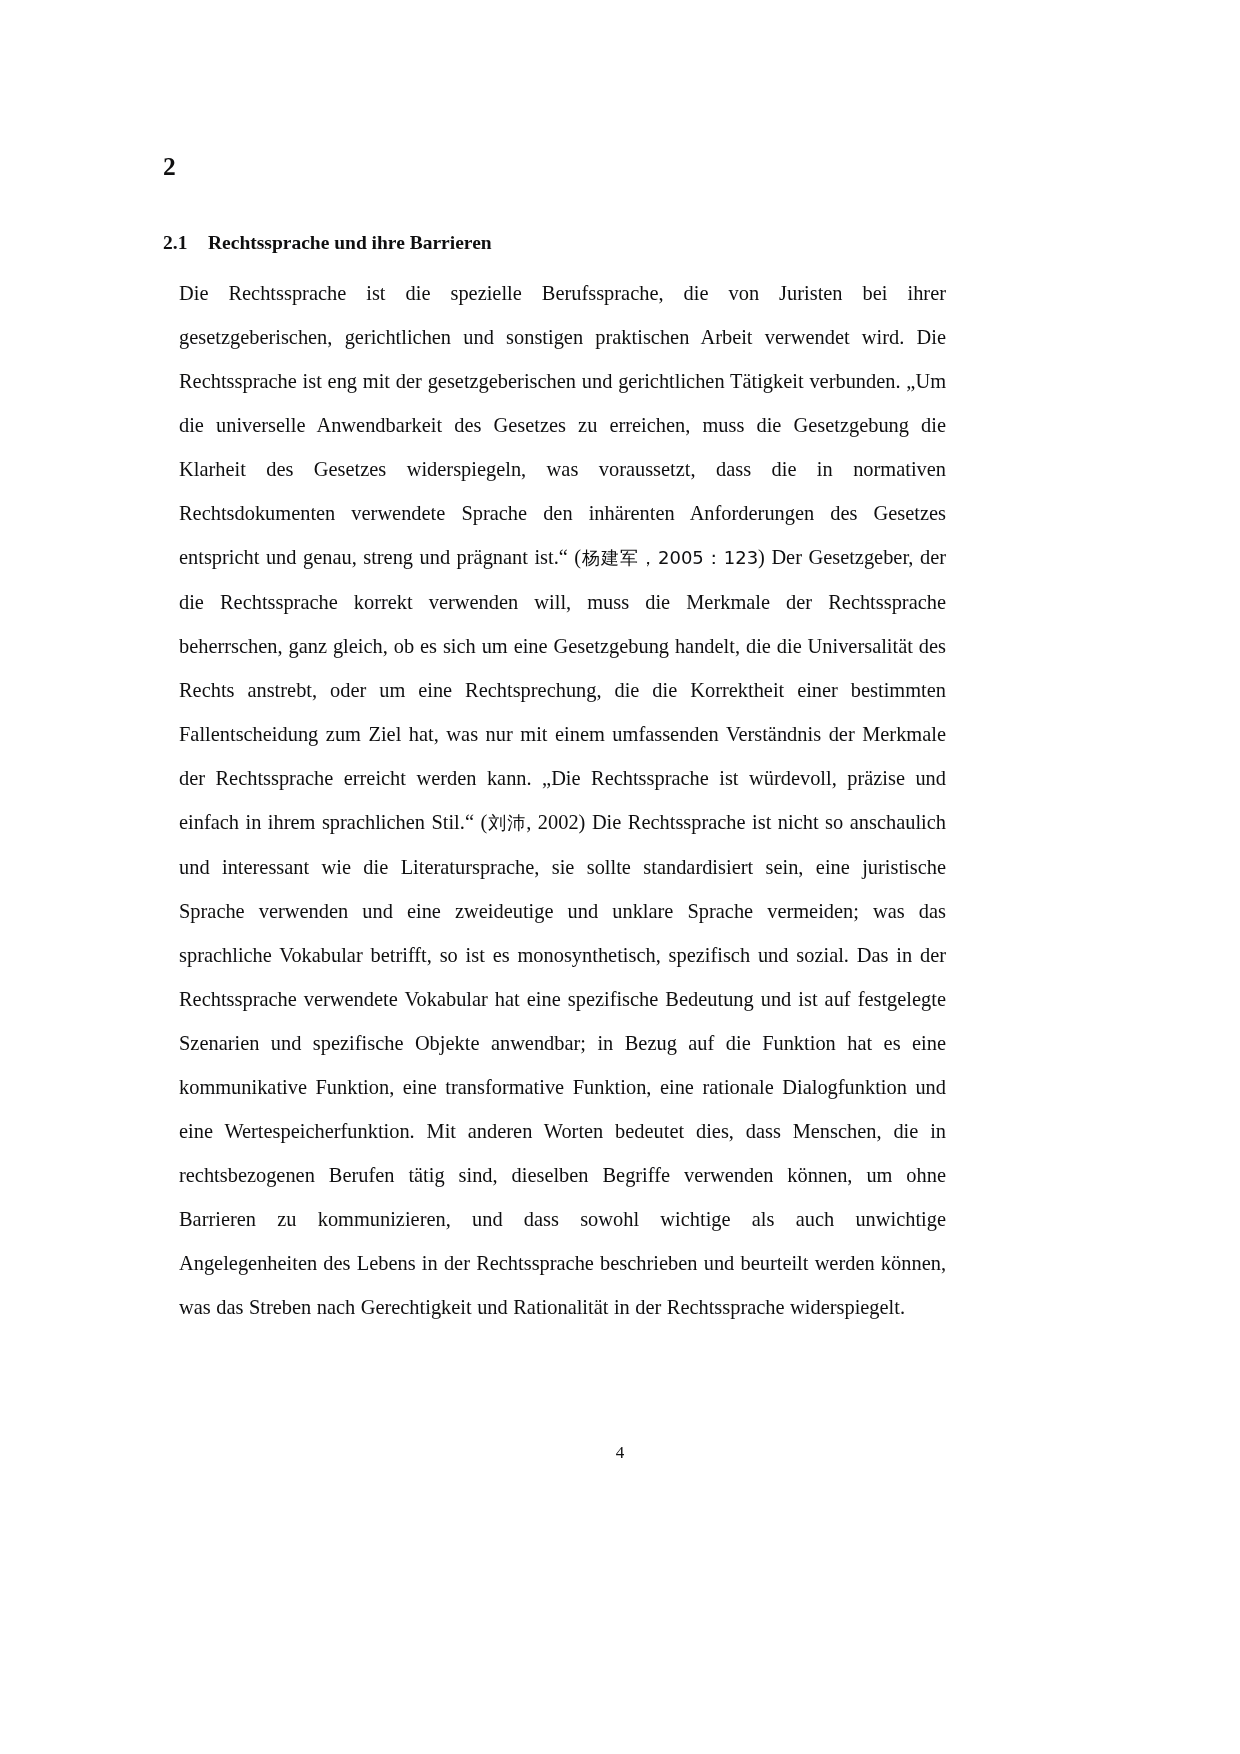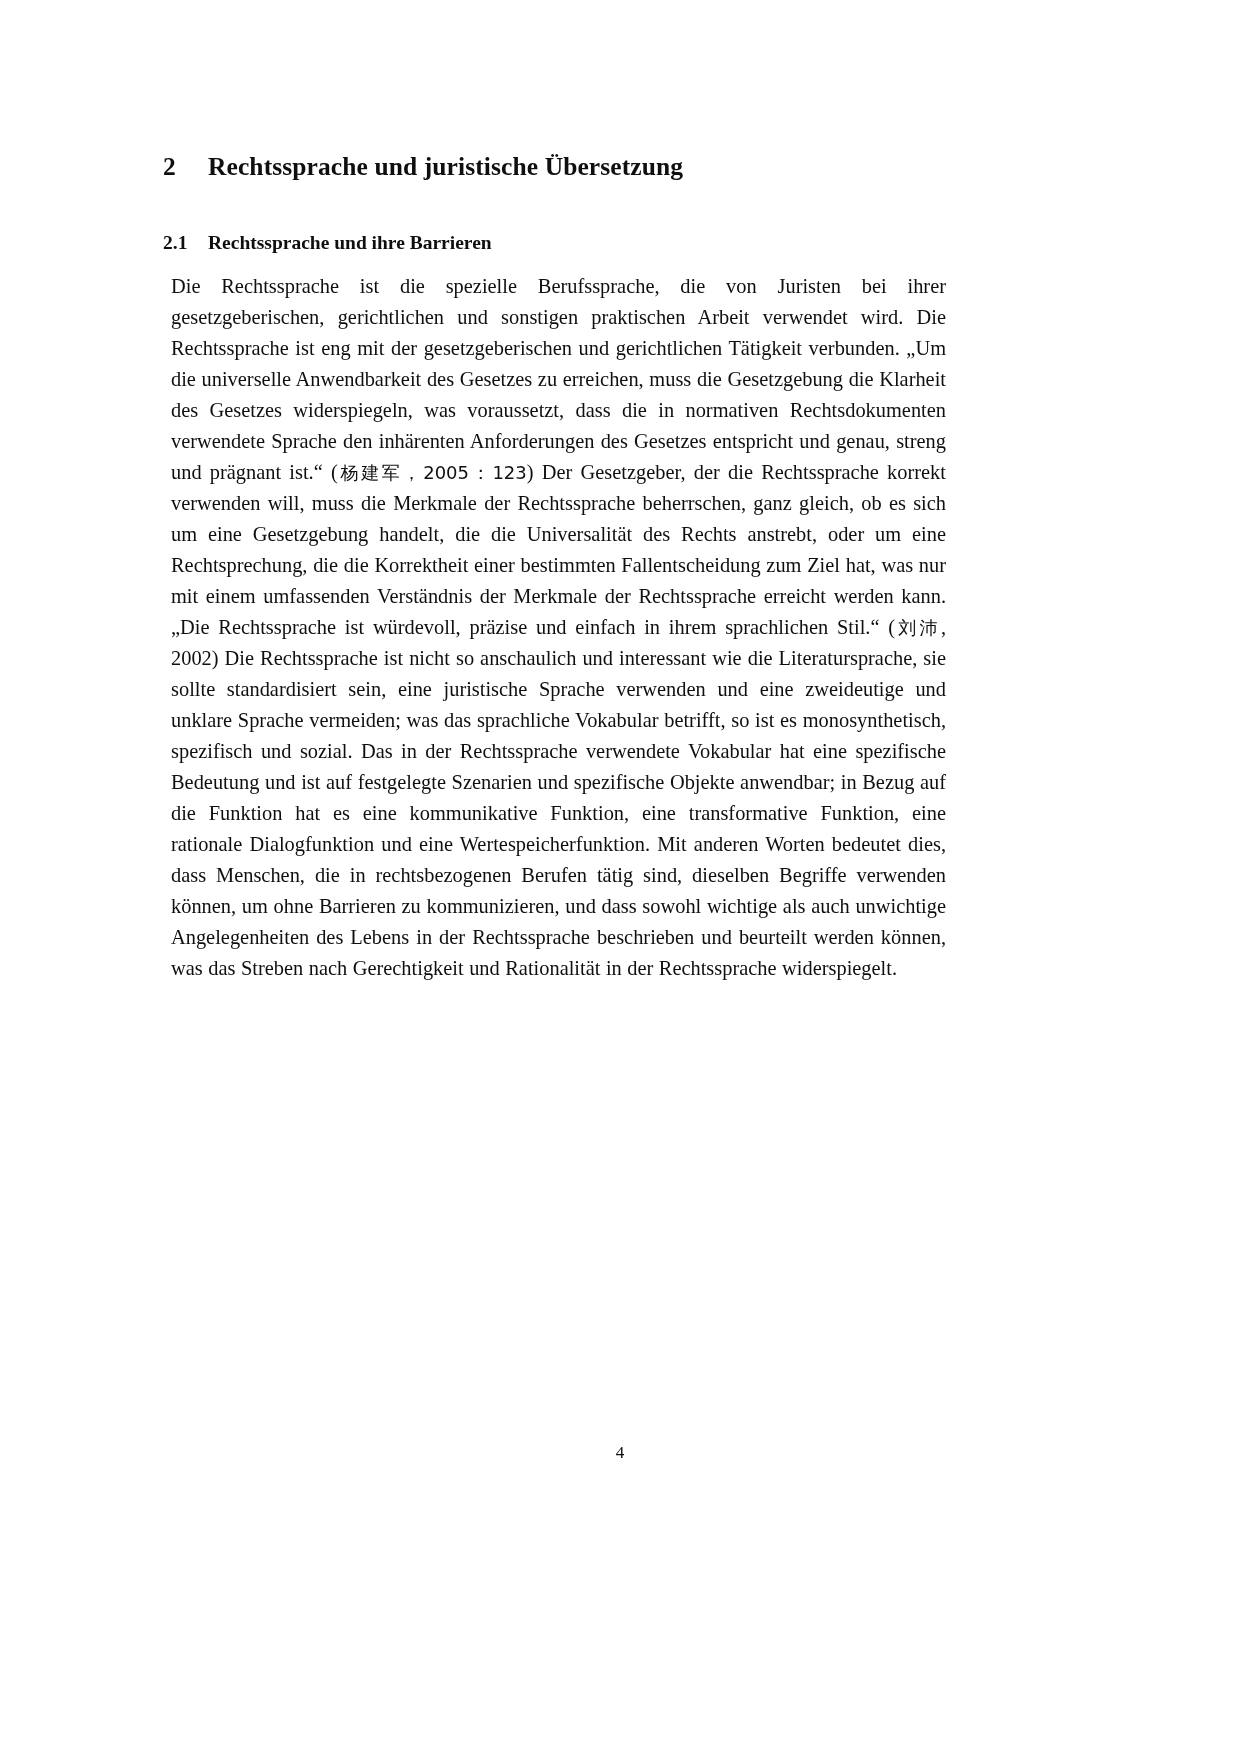--- a/index.html
+++ b/index.html
@@ -52,24 +52,24 @@
     line-height: 1.3;
     display: flex;
   }
   .section-heading .num {
     display: inline-block;
     width: 45px;
     flex: 0 0 45px;
   }
   .body-text {
     font-size: 20.4px;
-    line-height: 31px;
+    line-height: 44px;
     text-align: justify;
     text-justify: inter-word;
-    margin: 16px 0 0 8px;
+    margin: 16px 0 0 16px;
     hyphens: none;
     word-spacing: 0.02em;
   }
   .body-text .cjk {
     font-family: "DejaVu Sans", "Liberation Sans", sans-serif;
     font-size: 18px;
   }
   .page-number {
     position: absolute;
     left: 0;
@@ -81,21 +81,20 @@
   }
 </style>
 </head>
 <body>
 
 <div class="page">
   <div class="content">
 
     <h1 class="chapter-heading">
       <span class="num">2</span>
-      <span class="ttl">Rechtssprache und juristische Übersetzung</span>
     </h1>
 
     <h2 class="section-heading">
       <span class="num">2.1</span>
       <span class="ttl">Rechtssprache und ihre Barrieren</span>
     </h2>
 
     <p class="body-text"><span>Die Rechtssprache ist die spezielle Berufssprache, die von Juristen bei ihrer gesetzgeberischen, gerichtlichen und sonstigen praktischen Arbeit verwendet wird. Die Rechtssprache ist eng mit der gesetzgeberischen und gerichtlichen Tätigkeit verbunden. „Um die universelle Anwendbarkeit des Gesetzes zu erreichen, muss die Gesetzgebung die Klarheit des Gesetzes widerspiegeln, was voraussetzt, dass die in normativen Rechtsdokumenten verwendete Sprache den inhärenten Anforderungen des Gesetzes entspricht und genau, streng und prägnant ist.“ (</span><span class="cjk">杨建军，2005：123</span><span>) Der Gesetzgeber, der die Rechtssprache korrekt verwenden will, muss die Merkmale der Rechtssprache beherrschen, ganz gleich, ob es sich um eine Gesetzgebung handelt, die die Universalität des Rechts anstrebt, oder um eine Rechtsprechung, die die Korrektheit einer bestimmten Fallentscheidung zum Ziel hat, was nur mit einem umfassenden Verständnis der Merkmale der Rechtssprache erreicht werden kann. „Die Rechtssprache ist würdevoll, präzise und einfach in ihrem sprachlichen Stil.“ (</span><span class="cjk">刘沛</span><span>, 2002) Die Rechtssprache ist nicht so anschaulich und interessant wie die Literatursprache, sie sollte standardisiert sein, eine juristische Sprache verwenden und eine zweideutige und unklare Sprache vermeiden; was das sprachliche Vokabular betrifft, so ist es monosynthetisch, spezifisch und sozial. Das in der Rechtssprache verwendete Vokabular hat eine spezifische Bedeutung und ist auf festgelegte Szenarien und spezifische Objekte anwendbar; in Bezug auf die Funktion hat es eine kommunikative Funktion, eine transformative Funktion, eine rationale Dialogfunktion und eine Wertespeicherfunktion. Mit anderen Worten bedeutet dies, dass Menschen, die in rechtsbezogenen Berufen tätig sind, dieselben Begriffe verwenden können, um ohne Barrieren zu kommunizieren, und dass sowohl wichtige als auch unwichtige Angelegenheiten des Lebens in der Rechtssprache beschrieben und beurteilt werden können, was das Streben nach Gerechtigkeit und Rationalität in der Rechtssprache widerspiegelt.</span></p>
 
   </div>

